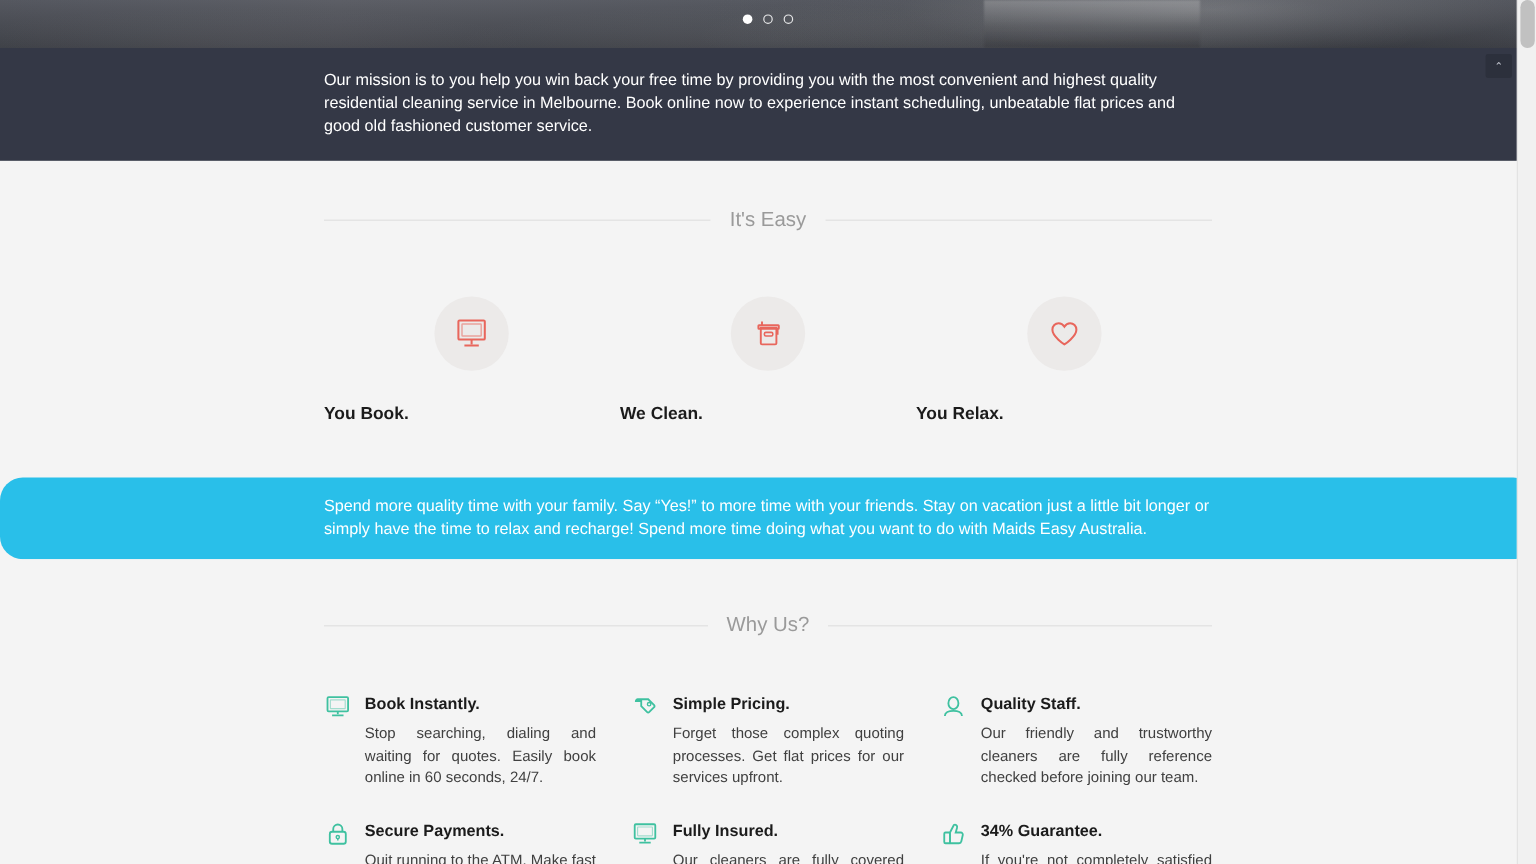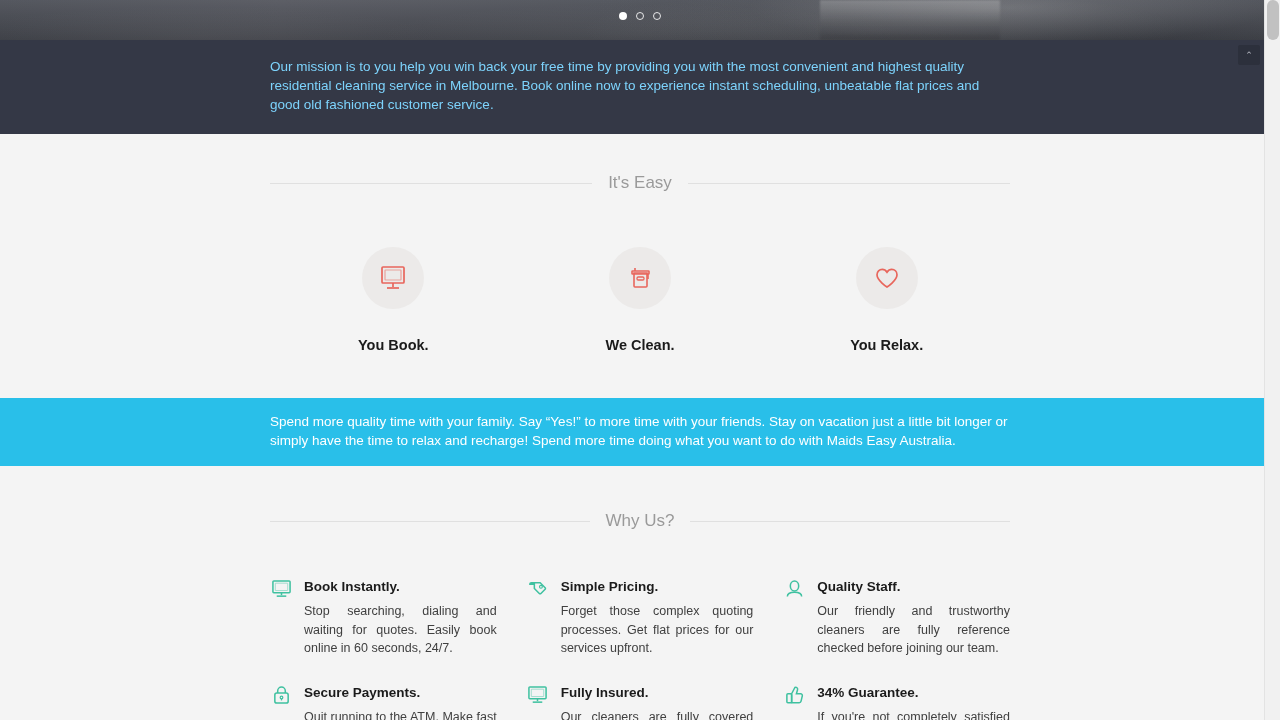--- a/index.html
+++ b/index.html
@@ -73,21 +73,21 @@
   
   .mission {
     position: relative;
     background: #343846;
     padding: 17px 0 20px;
     min-height: 64px;
   }
   .mission-text {
     width: 740px;
     margin: 0 auto;
-    color: #7dd3fc;
+    color: #ffffff;
     font-size: 13.5px;
     line-height: 19px;
     text-align: left;
   }
 
   .scroll-top-btn {
     position: absolute;
     right: 20px;
     top: 5px;
     width: 22px; height: 20px;
@@ -127,21 +127,21 @@
   
   .easy-wrap { padding-top: 39px; padding-bottom: 45px; border-radius: 17px; }
   .steps {
     width: 740px;
     margin: 0 auto;
     display: flex;
     padding-top: 54px;
   }
   .step {
     flex: 1;
-    text-align: center;
+    text-align: left;
   }
   .step-circle {
     width: 62px; height: 62px;
     border-radius: 50%;
     background: #eceae9;
     margin: 0 auto;
     display: flex;
     align-items: center;
     justify-content: center;
   }
@@ -151,20 +151,21 @@
     font-size: 14.5px;
     font-weight: bold;
     color: #1b1b1b;
   }
 
   
   .band {
     background: #29bfe9;
     padding: 14px 0 16px;
     min-height: 64px;
+    border-radius: 19px;
   }
   .band-text {
     width: 740px;
     margin: 0 auto;
     color: #ffffff;
     font-size: 13.5px;
     line-height: 19px;
   }
 
   

